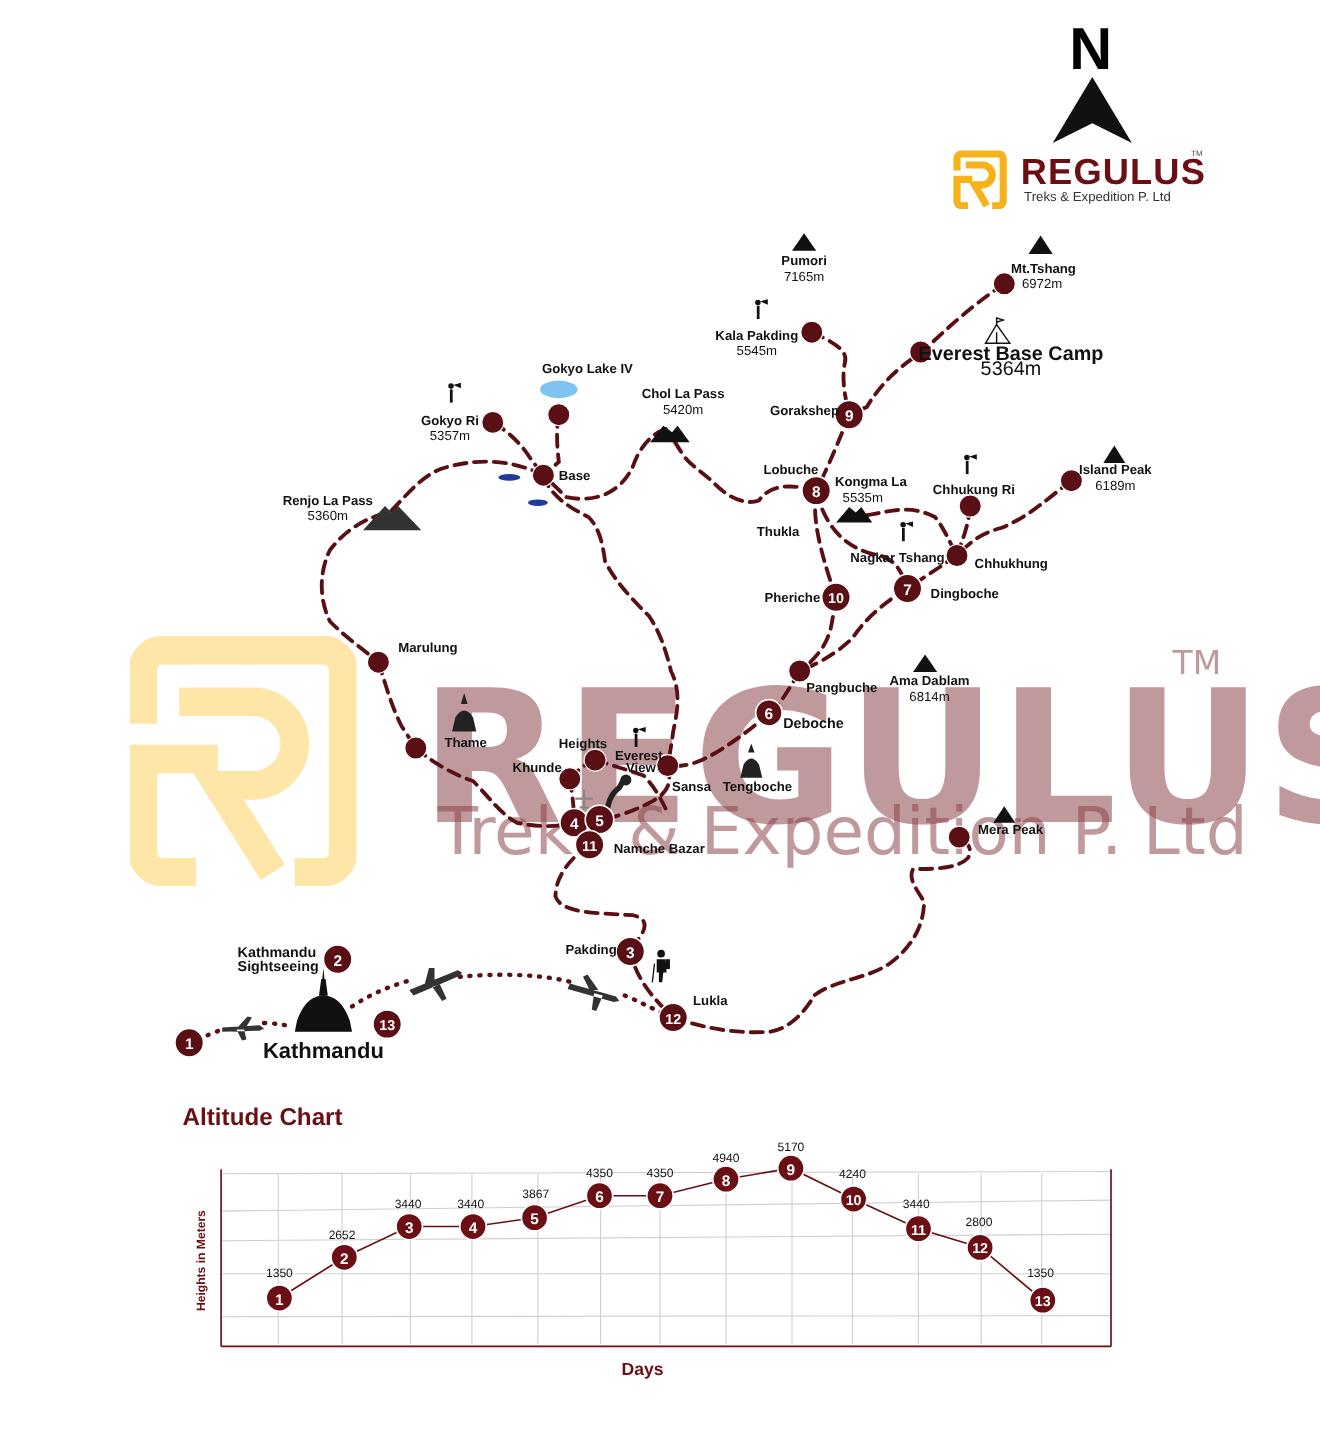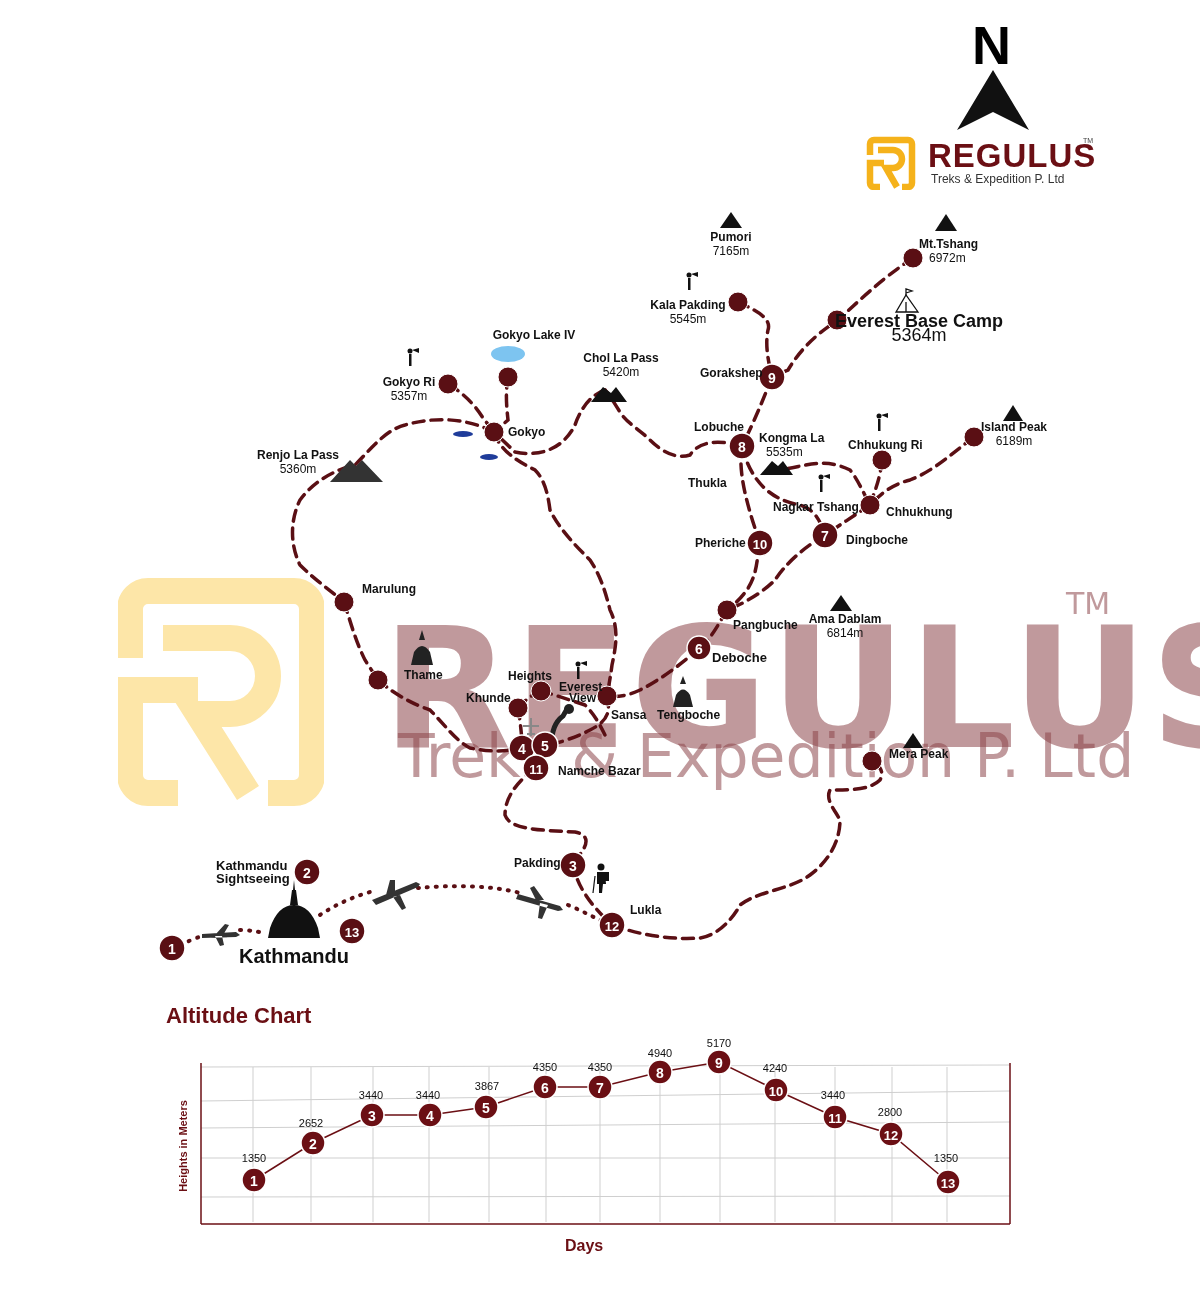--- a/index.html
+++ b/index.html
@@ -241,21 +241,21 @@
 <div class="lbl ctr" style="left:488px;top:328px;margin-left:46px;">Gokyo Lake IV</div>
 <div class="lbl ctr" style="left:621px;top:351px;">
   <div>Chol La Pass</div>
   <div class="sub">5420m</div>
 </div>
 <div class="lbl ctr" style="left:409px;top:375px;">
   <div>Gokyo Ri</div>
   <div class="sub">5357m</div>
 </div>
 <div class="lbl" style="left:700px;top:366px;">Gorakshep</div>
-<div class="lbl" style="left:508px;top:425px;">Gokyo</div>
+<div class="lbl" style="left:508px;top:425px;">Base</div>
 <div class="lbl ctr" style="left:298px;top:448px;">
   <div>Renjo La Pass</div>
   <div class="sub">5360m</div>
 </div>
 <div class="lbl" style="left:694px;top:420px;">Lobuche</div>
 <div class="lbl" style="left:759px;top:431px;">
   <div>Kongma La</div>
   <div class="sub" style="padding-left:7px;">5535m</div>
 </div>
 <div class="lbl" style="left:848px;top:438px;">Chhukung Ri</div>

